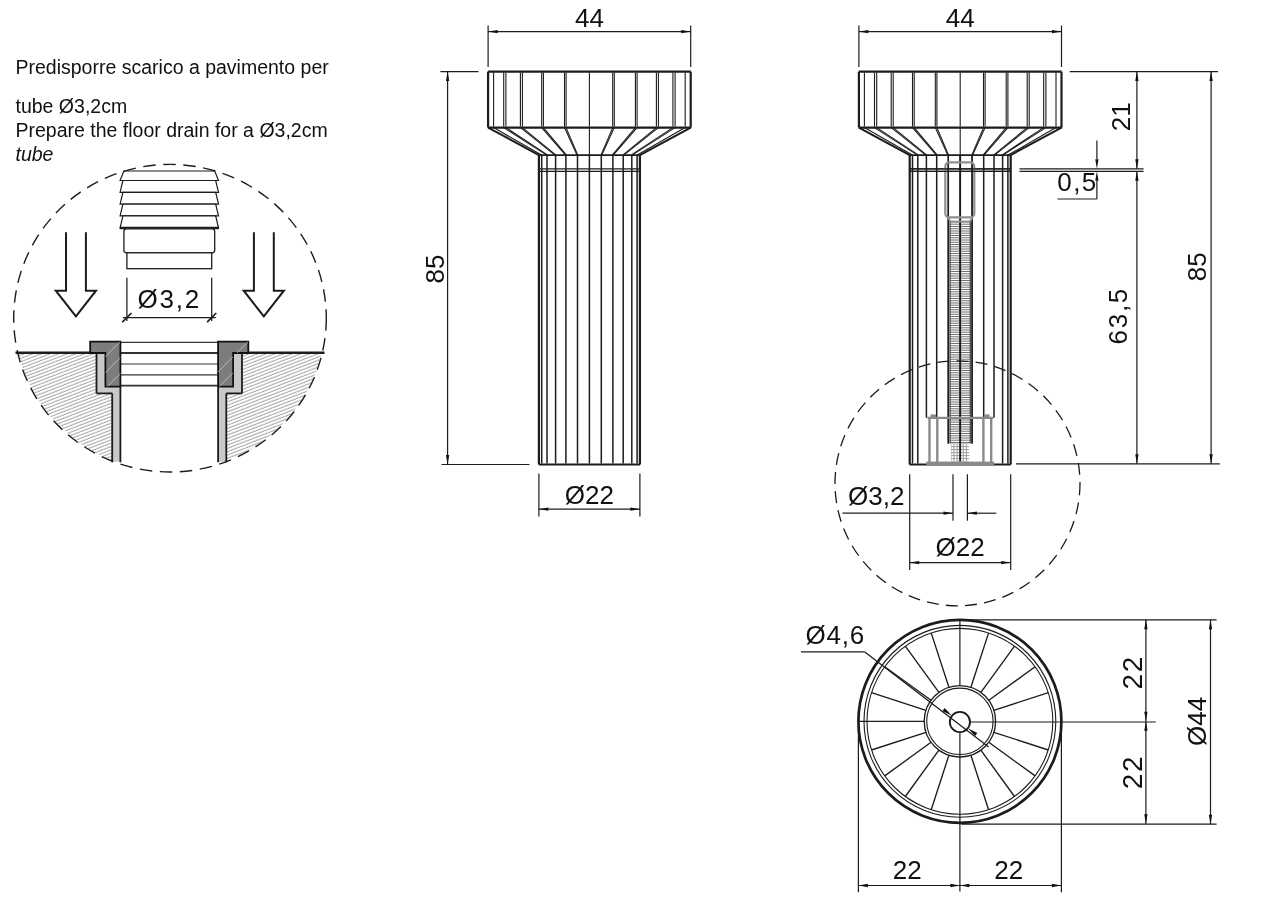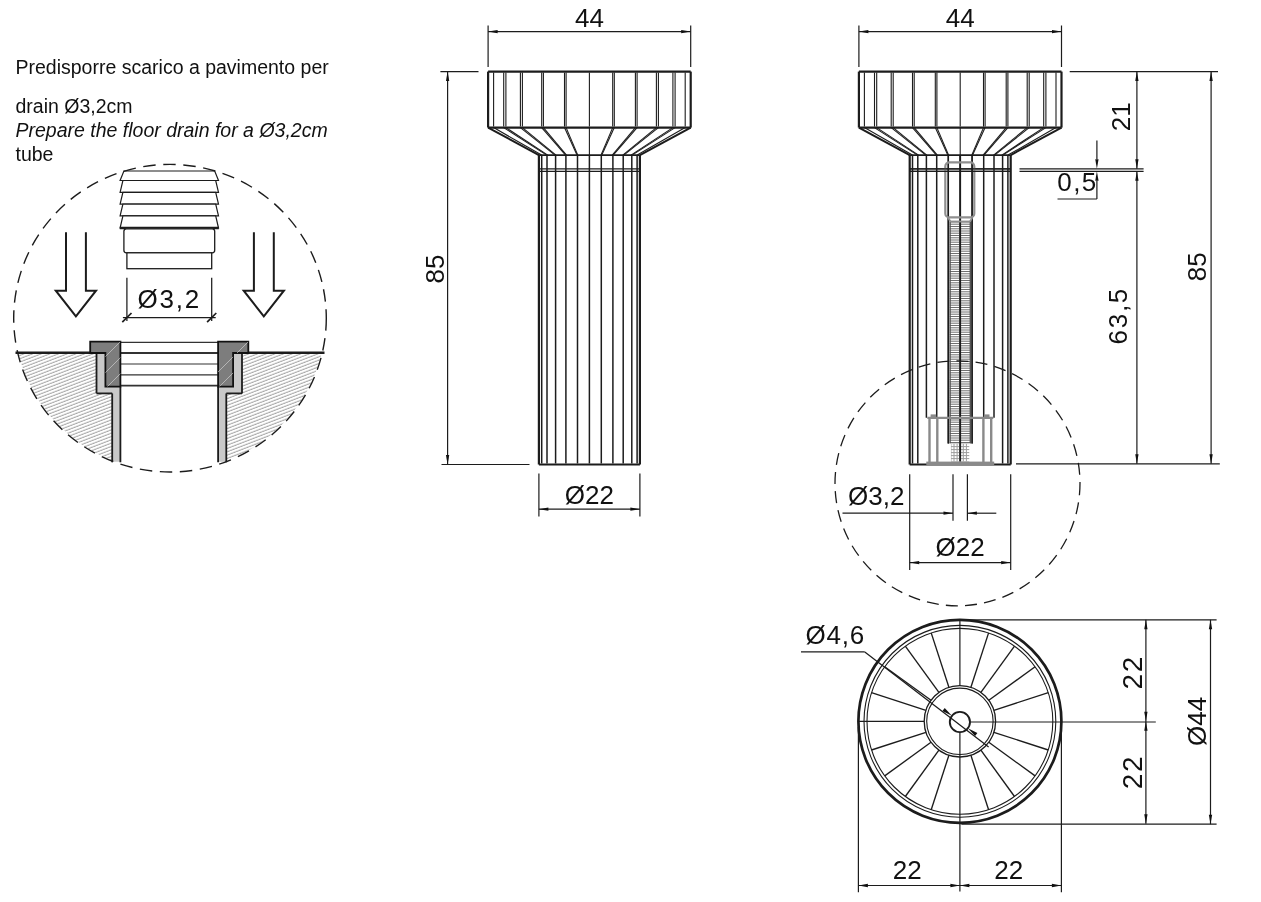--- a/index.html
+++ b/index.html
@@ -449,16 +449,16 @@
 <line x1="858.4" y1="885.5" x2="1061.4" y2="885.5" stroke="#1c1c1c" stroke-width="1.2" stroke-linecap="butt"></line>
 <polygon points="858.40,885.50 867.90,883.85 867.90,887.15" fill="#111"></polygon>
 <polygon points="959.90,885.50 950.40,887.15 950.40,883.85" fill="#111"></polygon>
 <polygon points="959.90,885.50 969.40,883.85 969.40,887.15" fill="#111"></polygon>
 <polygon points="1061.40,885.50 1051.90,887.15 1051.90,883.85" fill="#111"></polygon>
 <text x="907.2" y="879.0" font-family="Liberation Sans, sans-serif" font-size="26" fill="#111" text-anchor="middle">22</text>
 <text x="1008.7" y="879.0" font-family="Liberation Sans, sans-serif" font-size="26" fill="#111" text-anchor="middle">22</text>
 </svg>
 <div class="txt">
 <div style="top:56px">Predisporre scarico a pavimento per</div>
-<div style="top:95.2px">drain Ø3,2cm</div>
-<div style="top:119.2px;font-style:italic">Prepare the floor drain for a Ø3,2cm</div>
-<div style="top:143.2px;">tube</div>
+<div style="top:95.2px">tube Ø3,2cm</div>
+<div style="top:119.2px;">Prepare the floor drain for a Ø3,2cm</div>
+<div style="top:143.2px;font-style:italic">tube</div>
 </div>
 </div>
 </body></html>

